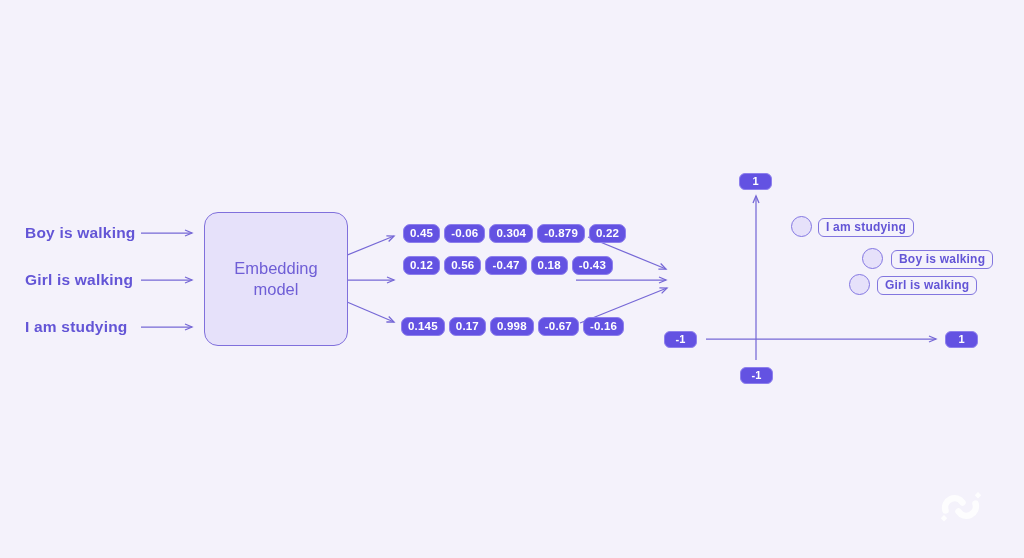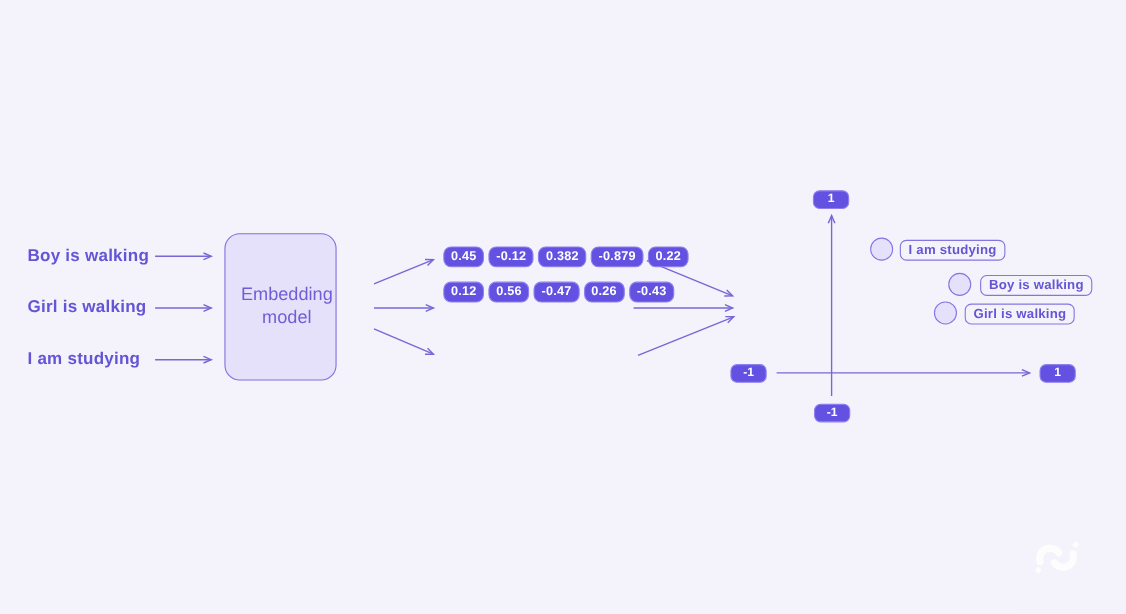--- a/index.html
+++ b/index.html
@@ -22,21 +22,21 @@
     font-weight: 600;
     letter-spacing: 0.2px;
     line-height: 18px;
     white-space: nowrap;
   }
 
   
   .model-box {
     position: absolute;
     left: 204px; top: 212px;
-    width: 102px; height: 134px;
+    width: 144px; height: 134px;
     background: #e6e1fa;
     border: 1.5px solid #8070dc;
     border-radius: 14px;
     display: flex; align-items: center; 
     text-align: center;
     color: #6f5ed6;
     font-size: 16.5px;
     font-weight: 500;
     line-height: 1.25;
     box-sizing: border-box;
@@ -137,31 +137,38 @@
   <div class="input-label" style="top:224px">Boy is walking</div>
   <div class="input-label" style="top:271px">Girl is walking</div>
   <div class="input-label" style="top:318px">I am studying</div>
 
   <div class="model-box">
     <span>Embedding model</span>
   </div>
 
   <div class="vec-row" style="left:403px; top:224px">
     <span class="chip">0.45</span>
-    <span class="chip">-0.12</span>
-    <span class="chip">0.382</span>
+    <span class="chip">-0.06</span>
+    <span class="chip">0.304</span>
     <span class="chip">-0.879</span>
     <span class="chip">0.22</span>
   </div>
   <div class="vec-row" style="left:403px; top:256px">
     <span class="chip">0.12</span>
     <span class="chip">0.56</span>
     <span class="chip">-0.47</span>
-    <span class="chip">0.26</span>
+    <span class="chip">0.18</span>
     <span class="chip">-0.43</span>
+  </div>
+  <div class="vec-row" style="left:401px; top:317px">
+    <span class="chip">0.145</span>
+    <span class="chip">0.17</span>
+    <span class="chip">0.998</span>
+    <span class="chip">-0.67</span>
+    <span class="chip">-0.16</span>
   </div>
 
   <div class="tick" style="left:739px; top:173px">1</div>
   <div class="tick" style="left:664px; top:331px">-1</div>
   <div class="tick" style="left:945px; top:331px">1</div>
   <div class="tick" style="left:740px; top:367px">-1</div>
 
   <div class="point" style="left:791px; top:216px"></div>
   <div class="point-label" style="left:818px; top:218px">I am studying</div>
 

